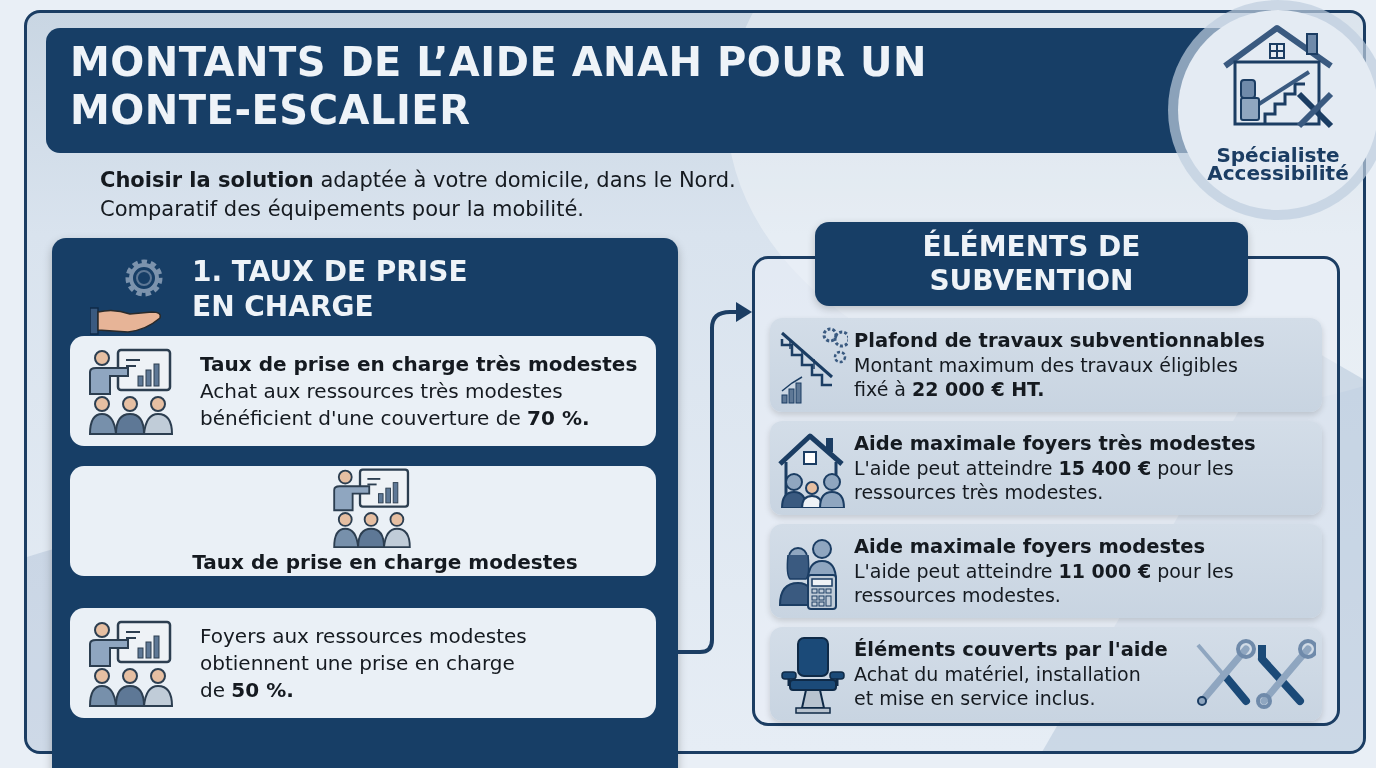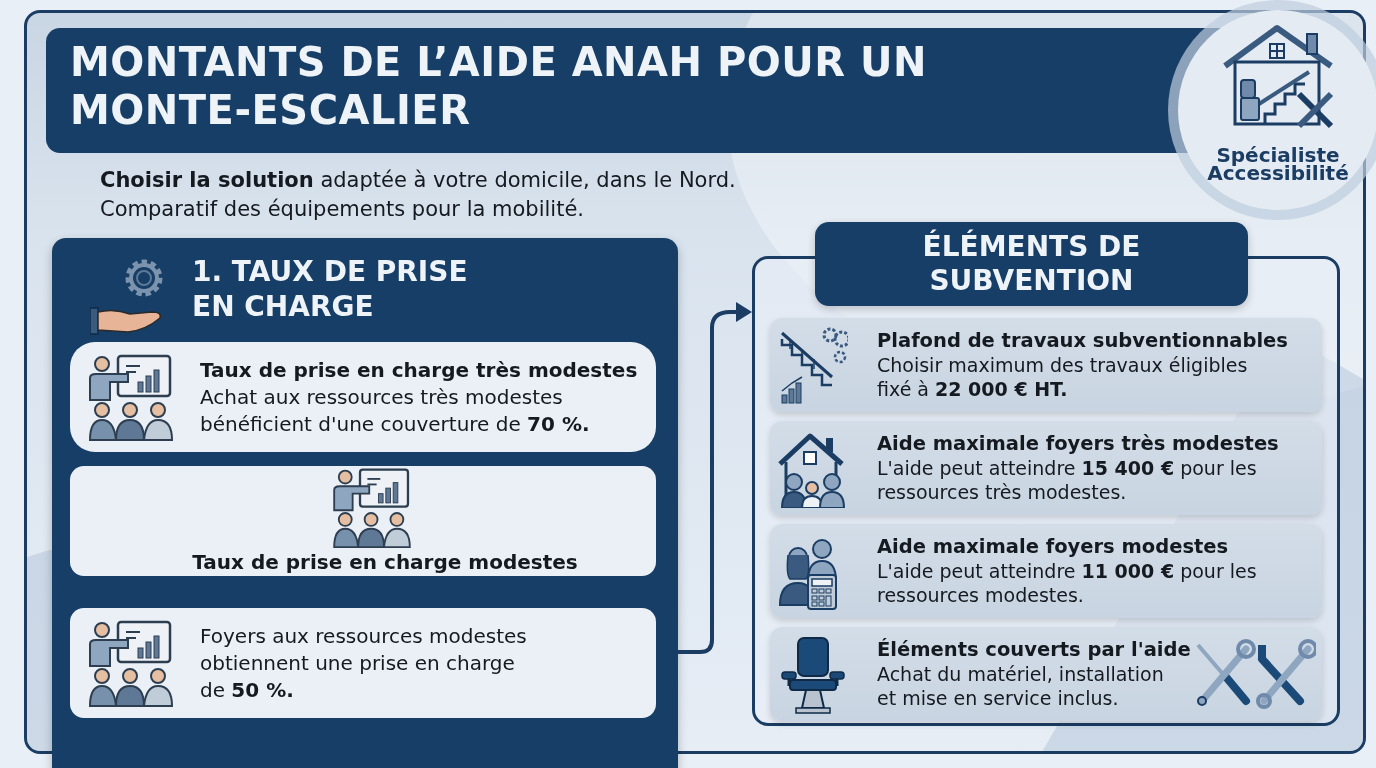--- a/index.html
+++ b/index.html
@@ -80,21 +80,20 @@
     color: #eef3f8; font-weight: bold; font-size: 28px; line-height: 34px; text-align: center;
     padding-top: 8px;
     box-shadow: 0 3px 8px rgba(0,0,0,0.2);
   }
   .rcard {
     position: absolute; left: 770px; width: 552px; height: 94px;
     background: linear-gradient(180deg, #d3dde8, #c8d4e1);
     border-radius: 12px;
     display: flex; align-items: center; padding-left: 8px;
     box-shadow: 0 3px 6px rgba(0,0,0,0.15);
-    gap: 23px;
   }
   .rcard .txt { margin-left: 6px; font-size: 19px; line-height: 24px; color: #151a20; }
   .rcard .txt .hd { font-weight: bold; font-size: 19.5px; }
   .rcard .txt b { font-weight: bold; }
 </style>
 </head>
 <body>
 
 <div class="frame">
   <div class="deco1"></div>
@@ -145,21 +144,21 @@
       </g>
       <rect x="0" y="58" width="8" height="26" fill="#3a5a80" stroke="#0f2a47" stroke-width="1.5"></rect>
       <path d="M8,62 Q24,58 40,64 L62,62 Q72,62 70,68 Q56,80 38,82 L8,80 Z" fill="#e7b497" stroke="#2a2a2a" stroke-width="1.5"></path>
     </svg>
     <h2>
       <span>1. TAUX DE PRISE</span><br>
       <span>EN CHARGE</span>
     </h2>
   </div>
 
-  <div class="card" style="top:104px;border-radius:25px;">
+  <div class="card" style="top:98px;">
     <svg width="86" height="90" viewBox="0 0 86 90">
       <rect x="30" y="4" width="52" height="40" rx="3" fill="#eef2f6" stroke="#2c3e50" stroke-width="2.5"></rect>
       <line x1="38" y1="14" x2="52" y2="14" stroke="#2c3e50" stroke-width="2"></line>
       <line x1="38" y1="20" x2="48" y2="20" stroke="#2c3e50" stroke-width="2"></line>
       <rect x="50" y="30" width="5" height="10" fill="#5e7896" stroke="#2c3e50"></rect>
       <rect x="58" y="24" width="5" height="16" fill="#5e7896" stroke="#2c3e50"></rect>
       <rect x="66" y="18" width="5" height="22" fill="#5e7896" stroke="#2c3e50"></rect>
       <circle cx="14" cy="12" r="7" fill="#e6bfa2" stroke="#2c3e50" stroke-width="2"></circle>
       <path d="M2,48 L2,26 Q2,22 8,22 L40,22 L40,30 L22,30 L22,48 Z" fill="#8fa6c0" stroke="#2c3e50" stroke-width="2"></path>
       <circle cx="14" cy="58" r="7" fill="#e6bfa2" stroke="#2c3e50" stroke-width="2"></circle>
@@ -244,21 +243,21 @@
     <rect x="4" y="70" width="5" height="8" fill="#5e7896" stroke="#1b3d63"></rect>
     <rect x="11" y="64" width="5" height="14" fill="#5e7896" stroke="#1b3d63"></rect>
     <rect x="18" y="58" width="5" height="20" fill="#5e7896" stroke="#1b3d63"></rect>
     <polyline points="4,66 14,58 24,52" fill="none" stroke="#1b3d63" stroke-width="1.5"></polyline>
     <circle cx="52" cy="10" r="6" fill="none" stroke="#3a5a80" stroke-width="3" stroke-dasharray="3 2"></circle>
     <circle cx="64" cy="14" r="7" fill="none" stroke="#3a5a80" stroke-width="3" stroke-dasharray="3 2"></circle>
     <circle cx="62" cy="32" r="5" fill="none" stroke="#3a5a80" stroke-width="2.5" stroke-dasharray="3 2"></circle>
   </svg>
   <div class="txt">
     <div class="hd">Plafond de travaux subventionnables</div>
-    <div>Choisir maximum des travaux éligibles</div>
+    <div>Montant maximum des travaux éligibles</div>
     <div><span>fixé à </span><b>22 000 € HT.</b></div>
   </div>
 </div>
 
 <div class="rcard" style="top:421px;">
   <svg width="70" height="80" viewBox="0 0 70 80">
     <polyline points="2,36 32,8 64,36" fill="none" stroke="#1b3d63" stroke-width="5" stroke-linejoin="round"></polyline>
     <rect x="48" y="10" width="7" height="14" fill="#1b3d63"></rect>
     <path d="M8,34 L8,80" stroke="#1b3d63" stroke-width="3"></path>
     <path d="M58,34 L58,56" stroke="#1b3d63" stroke-width="3"></path>

